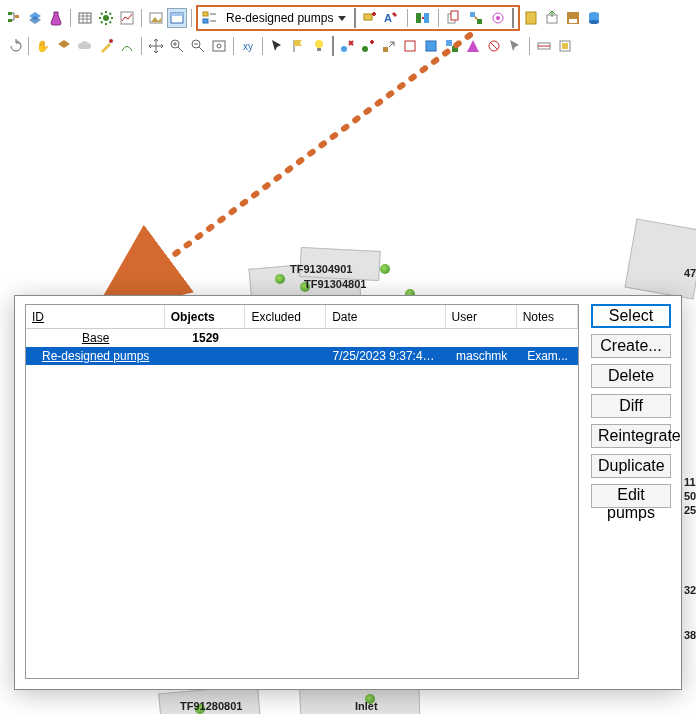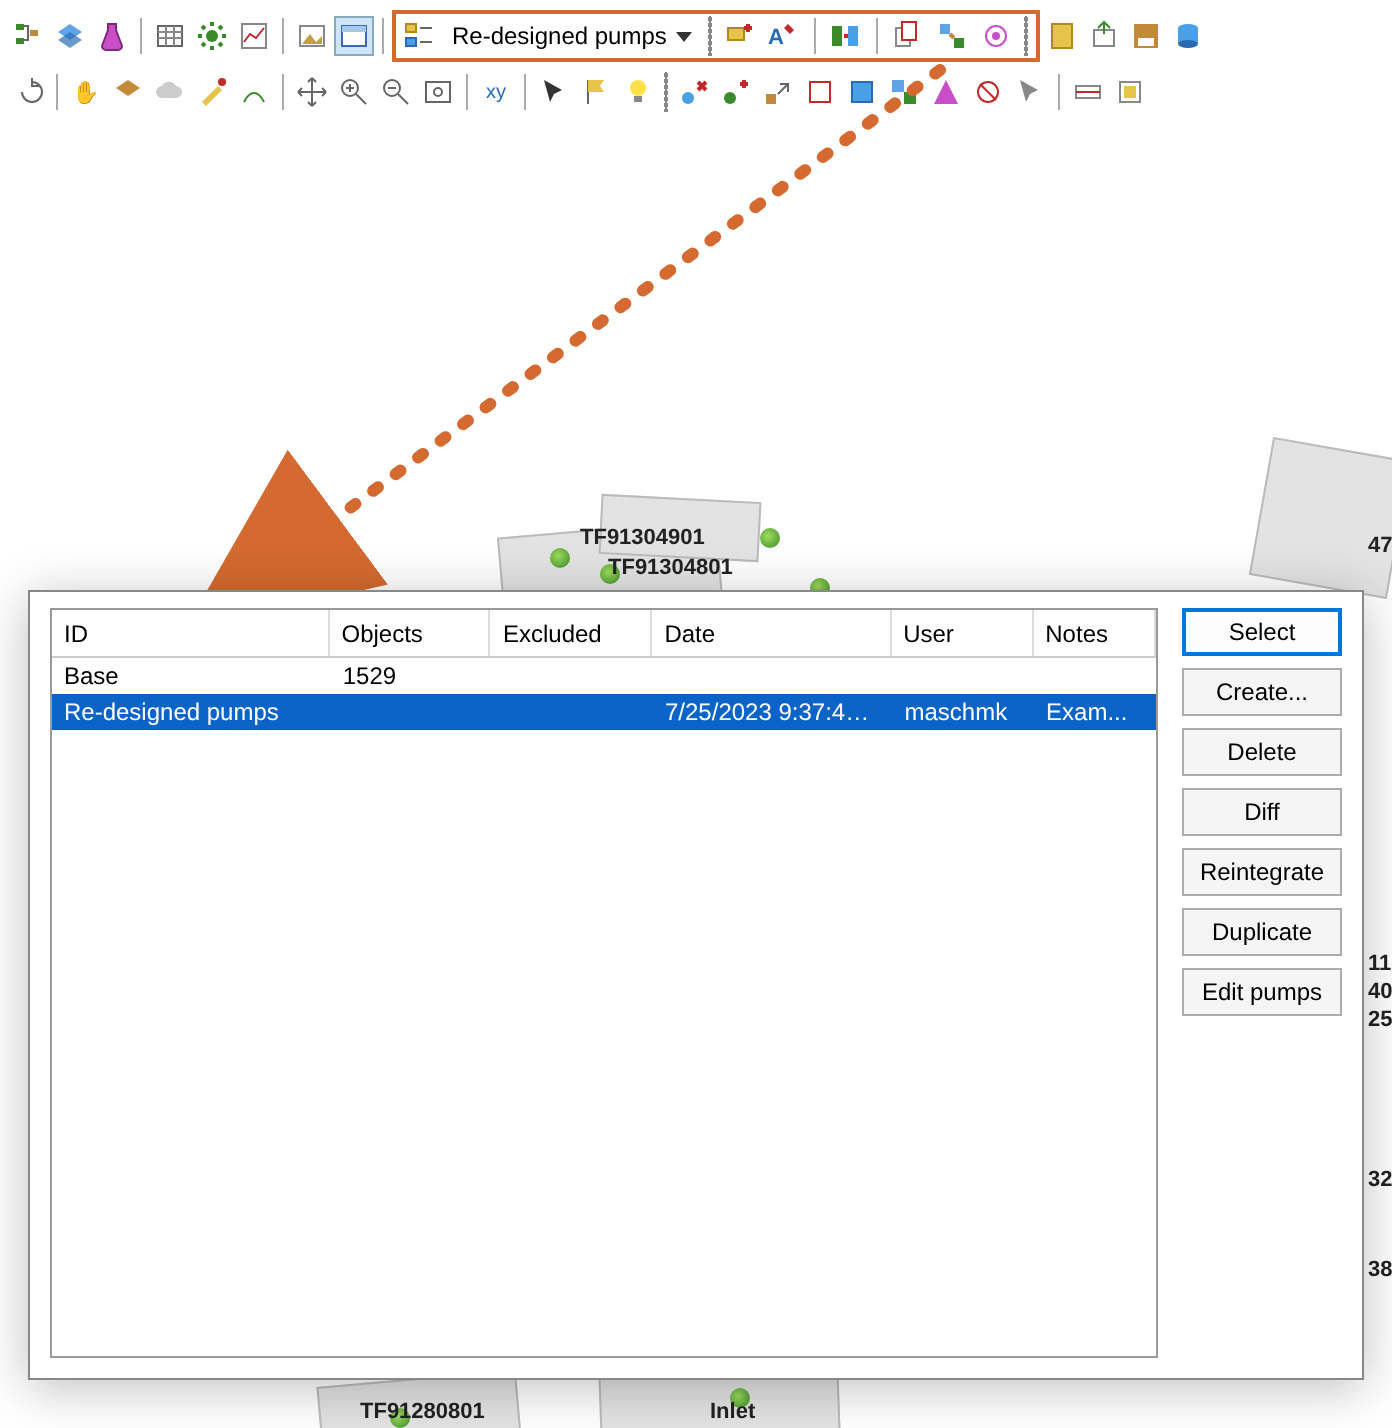--- a/index.html
+++ b/index.html
@@ -160,33 +160,33 @@
     border-bottom: 1px solid #ccc;
     background: #fff;
   }
   .grid-header .col {
     padding: 0 6px;
     border-right: 1px solid #ddd;
     height: 100%;
     display: flex; align-items: center;
   }
   .grid-row { height: 18px; }
-  .grid-row .col { padding: 0 6px; overflow: hidden; text-overflow: ellipsis; white-space: nowrap; }
+  .grid-row .col { padding: 0 6px; overflow: hidden; text-overflow: ellipsis; white-space: nowrap; text-align: center; }
   .grid-row.selected { background: #0a64c8; color: #fff; }
-  .col-id      { flex: 1.3 0 0; }
-  .col-obj     { flex: 0.7 0 0; }
+  .col-id      { flex: 1.3 0 0; text-decoration: underline; }
+  .col-obj     { flex: 0.7 0 0; font-weight: bold; }
   .col-excl    { flex: 0.7 0 0; }
   .col-date    { flex: 1.1 0 0; }
   .col-user    { flex: 0.6 0 0; }
   .col-notes   { flex: 0.5 0 0; }
 
   .btn-col { display: flex; flex-direction: column; gap: 6px; width: 80px; }
   .btn-col button {
     height: 24px;
-    font-size: 12px;
+    font-size: 16px;
     background: #f5f5f5;
     border: 1px solid #adadad;
     cursor: pointer;
   }
   .btn-col button.primary {
     border: 2px solid #0078d7;
     background: #fdfdfd;
   }
 
   
@@ -494,21 +494,21 @@
   <div class="map-node" style="left:405px;top:225px"></div>
   <div class="map-node" style="left:195px;top:640px"></div>
   <div class="map-node" style="left:365px;top:630px"></div>
   <div class="map-label" style="left:290px;top:199px">TF91304901</div>
   <div class="map-label" style="left:304px;top:214px">TF91304801</div>
   <div class="map-label" style="left:180px;top:636px">TF91280801</div>
   <div class="map-label" style="left:355px;top:636px">Inlet</div>
 
   <div class="map-label" style="left:684px;top:203px">47</div>
   <div class="map-label" style="left:684px;top:412px">11</div>
-  <div class="map-label" style="left:684px;top:426px">40</div>
+  <div class="map-label" style="left:684px;top:426px">50</div>
   <div class="map-label" style="left:684px;top:440px">25</div>
   <div class="map-label" style="left:684px;top:520px">32</div>
   <div class="map-label" style="left:684px;top:565px">38</div>
 </div>
 
 <svg class="anno-arrow" style="left:0;top:0;width:696px;height:714px;position:absolute">
   <defs>
     <marker id="arrowhead" markerWidth="20" markerHeight="20" refX="6" refY="10" orient="auto">
       <polygon points="0,3 16,10 0,17" fill="#d46a2f"></polygon>
     </marker>

